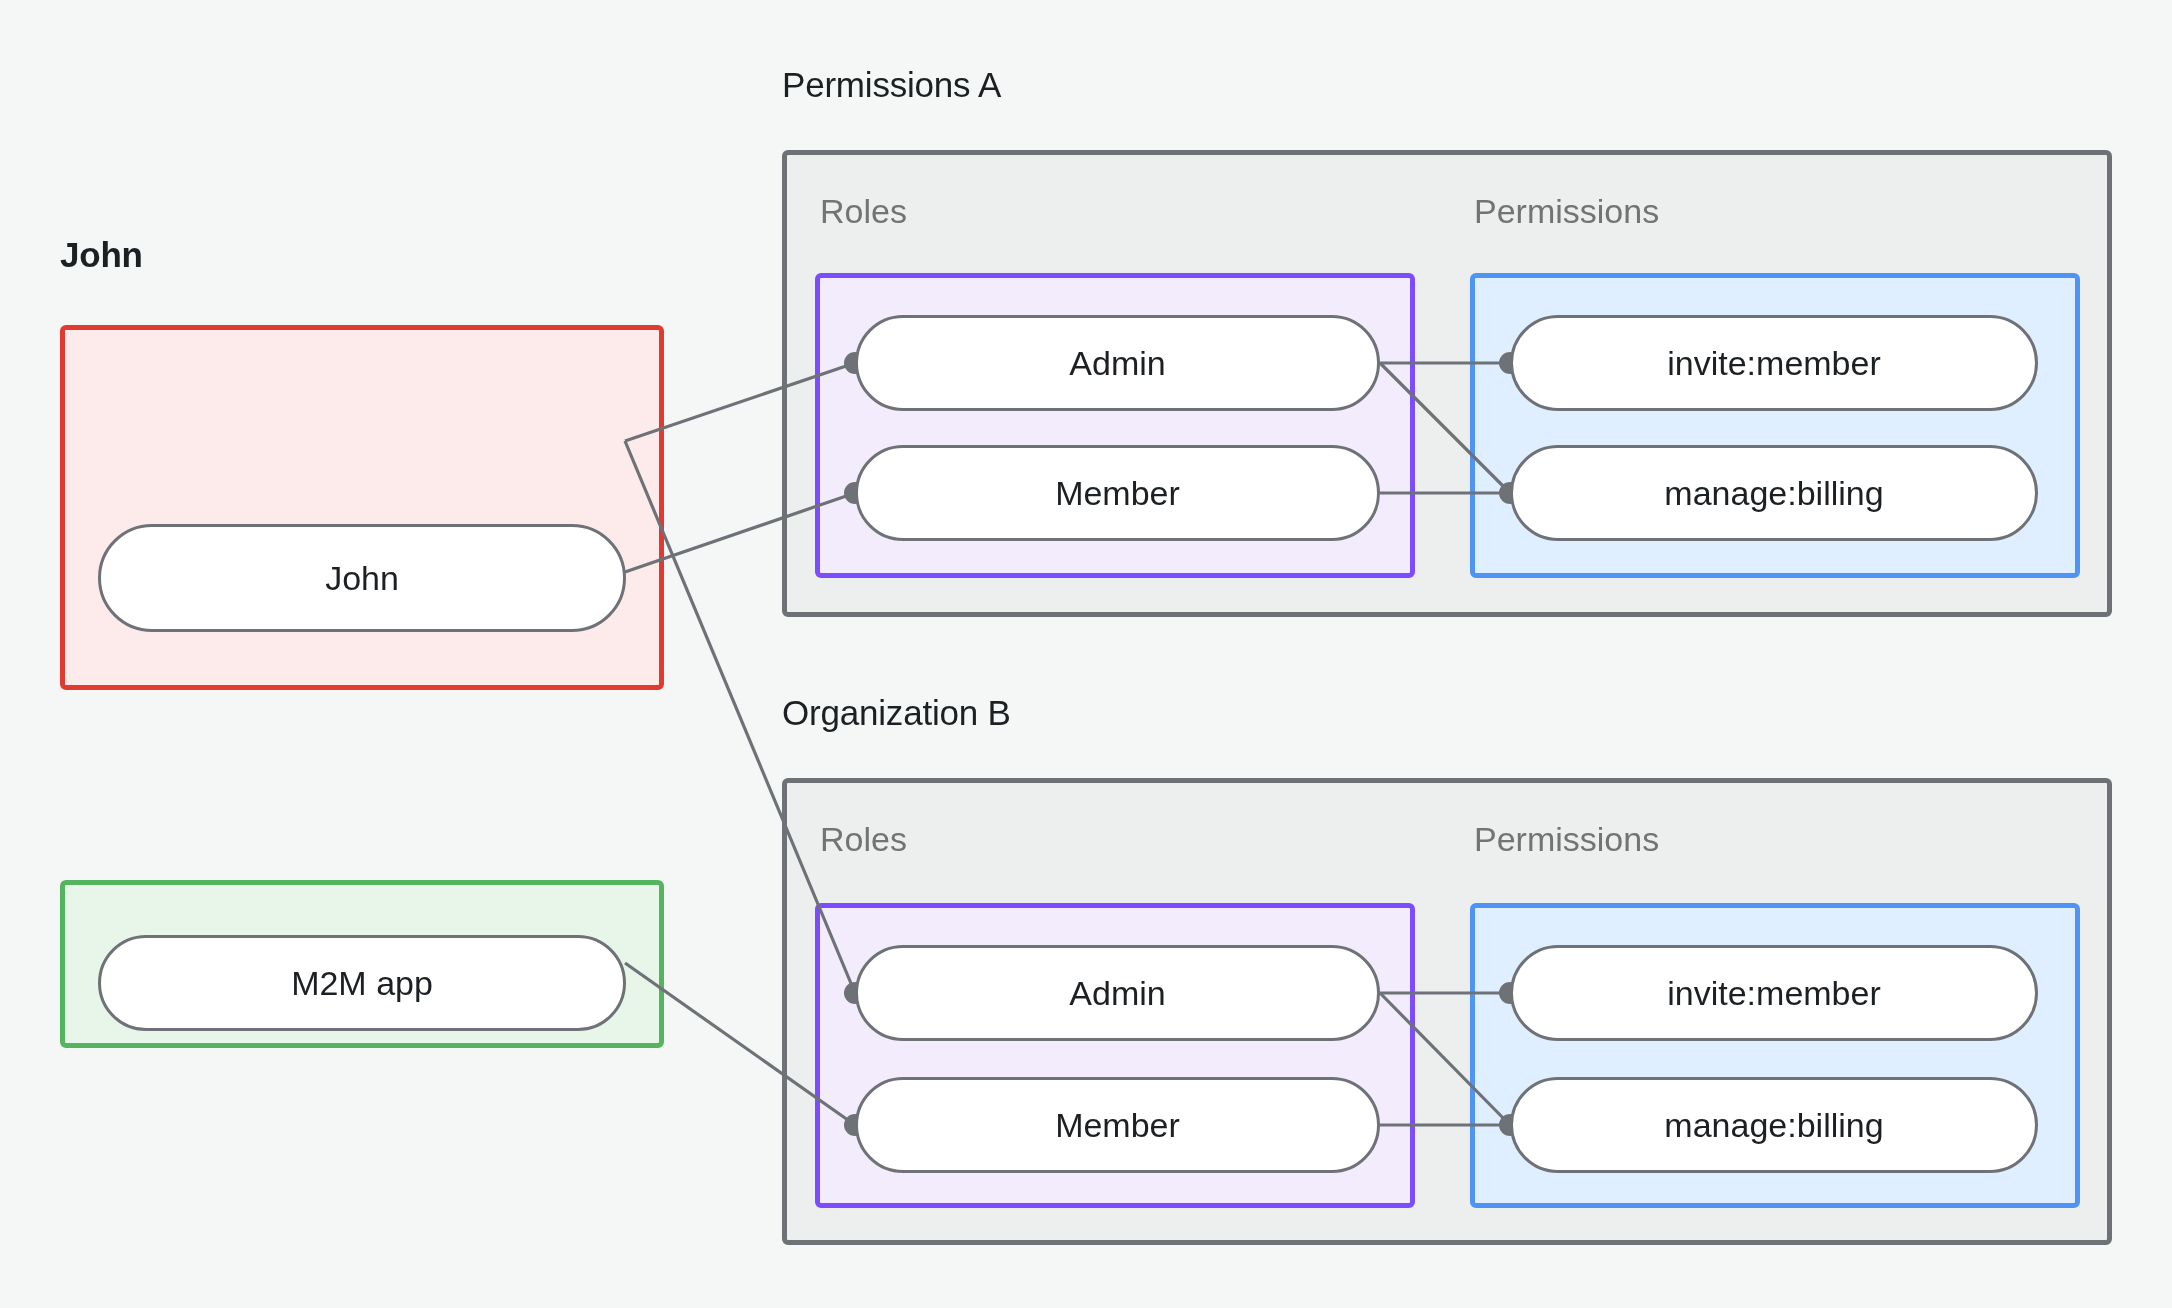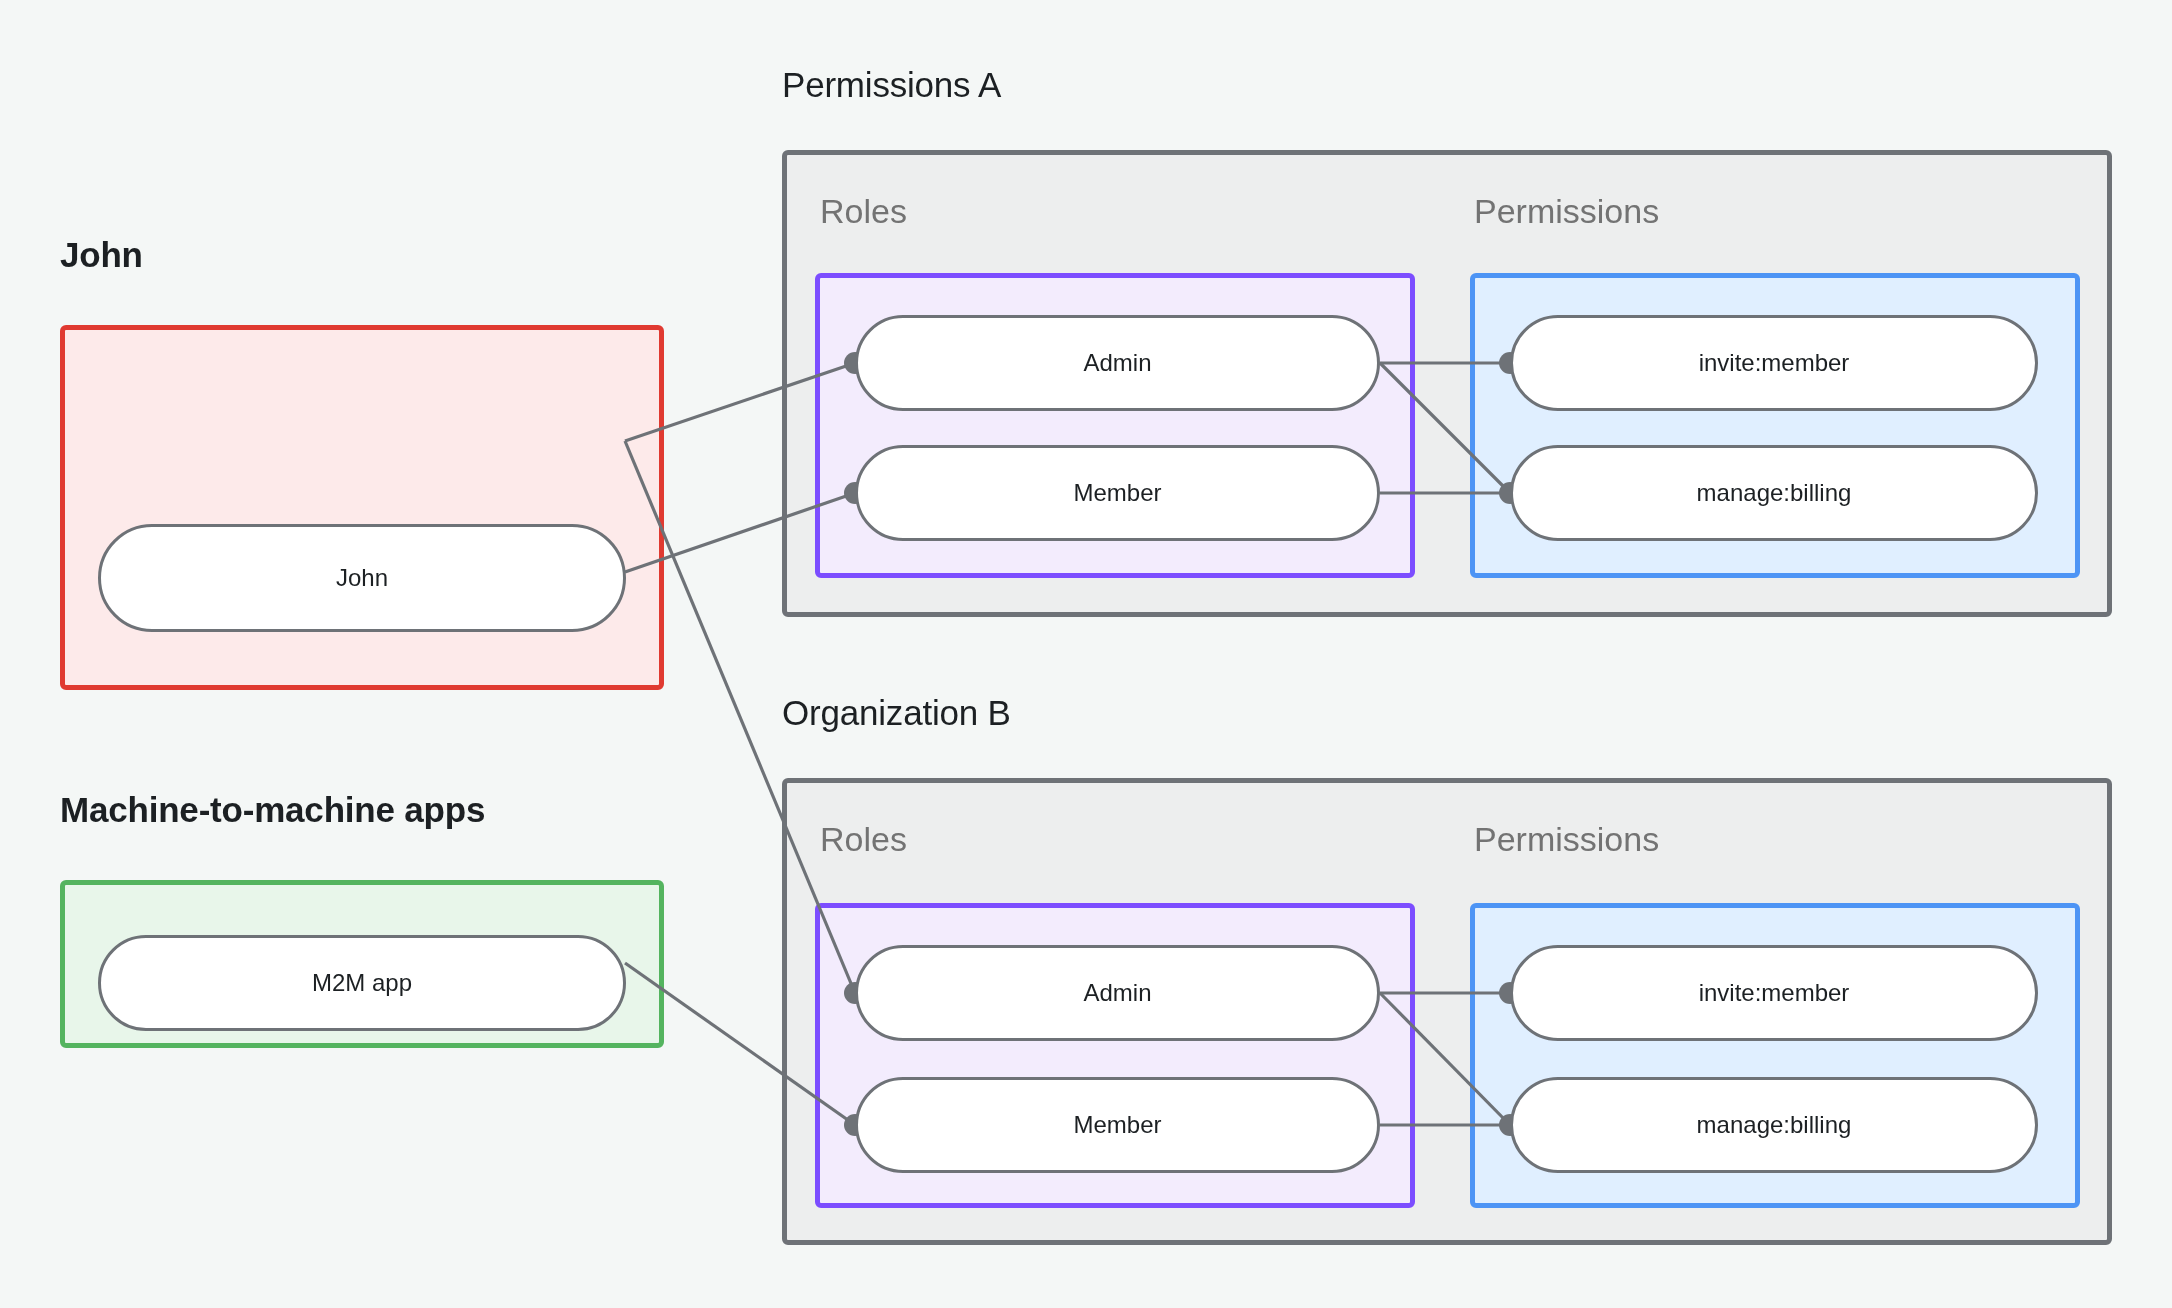--- a/index.html
+++ b/index.html
@@ -91,21 +91,21 @@
   
   .pill {
     position: absolute;
     box-sizing: border-box;
     background: #ffffff;
     border: 3.5px solid #6e7277;
     border-radius: 999px;
     display: flex;
     align-items: center;
     justify-content: center;
-    font-size: 24px;
+    font-size: 34px;
     color: #1c2023;
     white-space: nowrap;
     z-index: 6;
   }
 </style>
 </head>
 <body>
 
 <div id="canvas">
 
@@ -134,21 +134,20 @@
     <circle class="edge-dot" cx="1510" cy="1125" r="11"></circle>
   </svg>
 
   <div class="group-label" style="left:60px; top:235px;">John</div>
 
   <div class="box box-users" style="left:60px; top:325px; width:604px; height:365px;"></div>
 
 
   <div class="pill" style="left:98px; top:524px; width:528px; height:108px;">John</div>
 
-  <div class="group-label" style="left:60px; top:790px;">Machine-to-machine apps</div>
 
   <div class="box box-m2m" style="left:60px; top:880px; width:604px; height:168px;"></div>
 
   <div class="pill" style="left:98px; top:915px; width:528px; height:96px;margin-top:20px;">M2M app</div>
 
   <div class="org-label" style="left:782px; top:65px;">Permissions A</div>
 
   <div class="box box-org" style="left:782px; top:150px; width:1330px; height:467px;"></div>
 
   <div class="section-label" style="left:820px; top:192px;">Roles</div>

